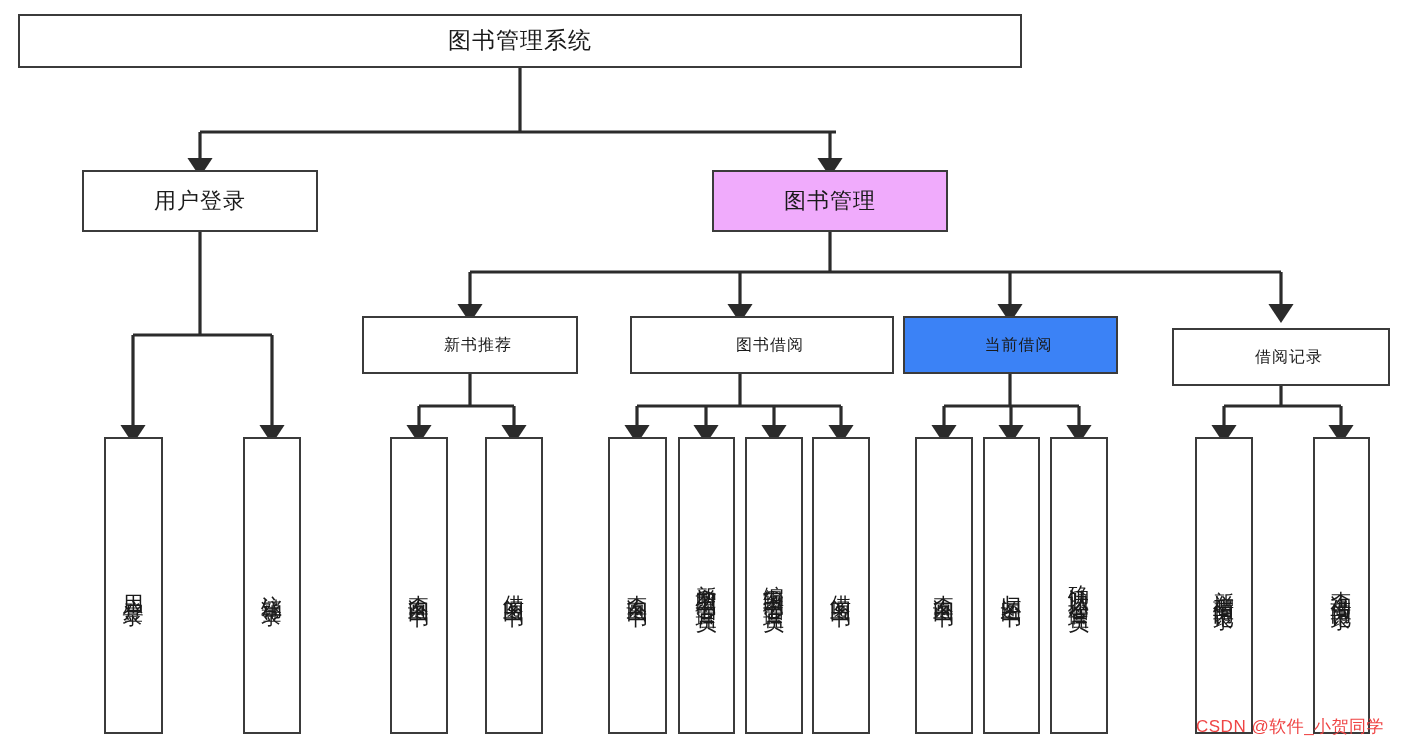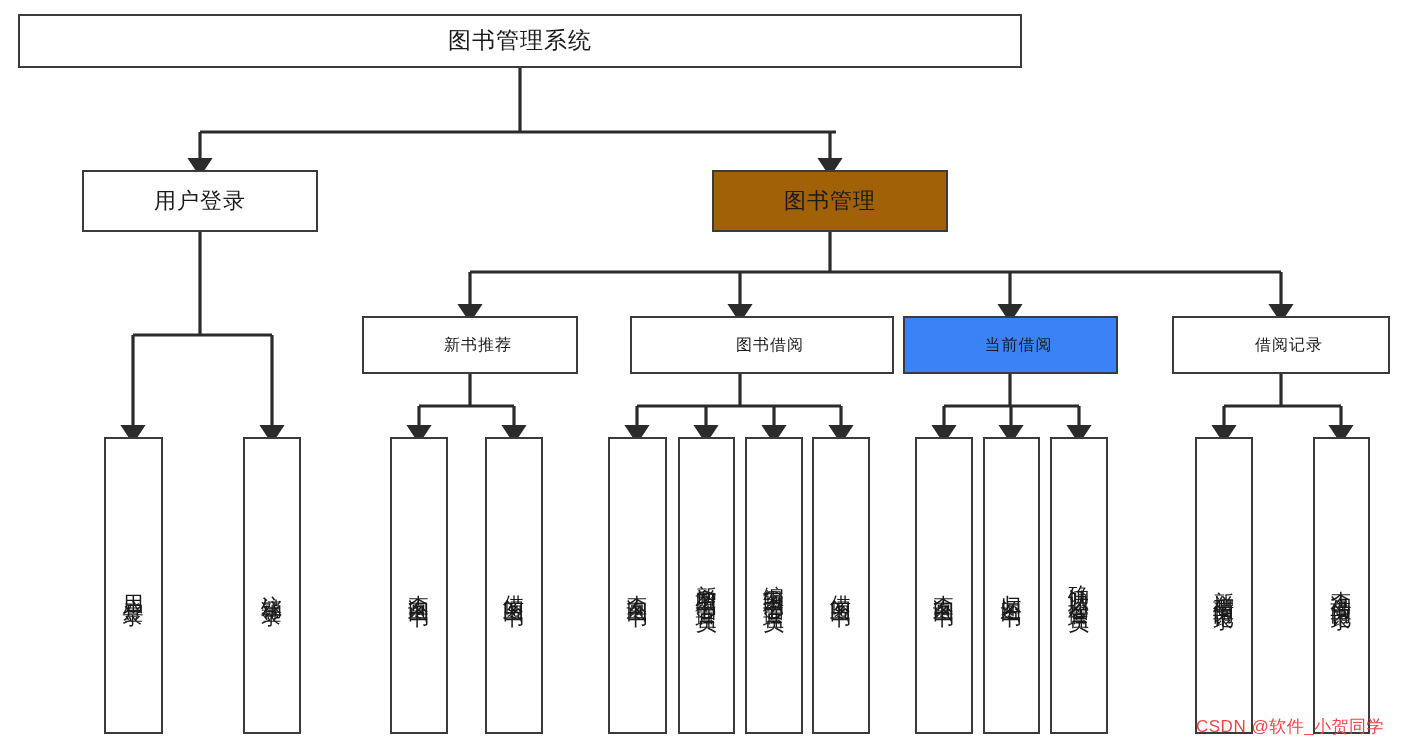--- a/index.html
+++ b/index.html
@@ -123,34 +123,34 @@
     </g>
   </svg>
 
   <div class="node root" style="left: 18px; top: 14px; width: 1004px; height: 54px; border-color: rgb(59, 59, 59); background: rgb(255, 255, 255); color: rgb(26, 26, 26);">
     <span class="label-h">图书管理系统</span>
   </div>
 
   <div class="node lvl2" style="left: 82px; top: 170px; width: 236px; height: 62px; border-color: rgb(59, 59, 59); background: rgb(255, 255, 255); color: rgb(26, 26, 26);">
     <span class="label-h">用户登录</span>
   </div>
-  <div class="node lvl2" style="left: 712px; top: 170px; width: 236px; height: 62px; border-color: rgb(59, 59, 59); background: #a16207; color: rgb(26, 26, 26);">
+  <div class="node lvl2" style="left: 712px; top: 170px; width: 236px; height: 62px; border-color: rgb(59, 59, 59); background: #f0abfc; color: rgb(26, 26, 26);">
     <span class="label-h">图书管理</span>
   </div>
 
   <div class="node lvl3" style="left: 362px; top: 316px; width: 216px; height: 58px; border-color: rgb(59, 59, 59); background: rgb(255, 255, 255); color: rgb(26, 26, 26);">
     <span class="label-h">新书推荐</span>
   </div>
   <div class="node lvl3" style="left: 630px; top: 316px; width: 264px; height: 58px; border-color: rgb(59, 59, 59); background: rgb(255, 255, 255); color: rgb(26, 26, 26);">
     <span class="label-h">图书借阅</span>
   </div>
   <div class="node lvl3" style="left: 903px; top: 316px; width: 215px; height: 58px; border-color: rgb(59, 59, 59); background: #3b82f6; color: rgb(26, 26, 26);">
     <span class="label-h">当前借阅</span>
   </div>
-  <div class="node lvl3" style="left: 1172px; top: 316px; width: 218px; height: 58px; border-color: rgb(59, 59, 59); background: rgb(255, 255, 255); color: rgb(26, 26, 26);">
+  <div class="node lvl3" style="left: 1172px; top: 328px; width: 218px; height: 58px; border-color: rgb(59, 59, 59); background: rgb(255, 255, 255); color: rgb(26, 26, 26);">
     <span class="label-h">借阅记录</span>
   </div>
 
   <div class="node leaf" style="left: 104px; top: 437px; width: 59px; height: 297px; border-color: rgb(59, 59, 59); background: rgb(255, 255, 255); color: rgb(26, 26, 26);">
     <span class="label-v">用户登录</span>
   </div>
   <div class="node leaf" style="left: 243px; top: 437px; width: 58px; height: 297px; border-color: rgb(59, 59, 59); background: rgb(255, 255, 255); color: rgb(26, 26, 26);">
     <span class="label-v">注销登录</span>
   </div>
   <div class="node leaf" style="left: 390px; top: 437px; width: 58px; height: 297px; border-color: rgb(59, 59, 59); background: rgb(255, 255, 255); color: rgb(26, 26, 26);">

